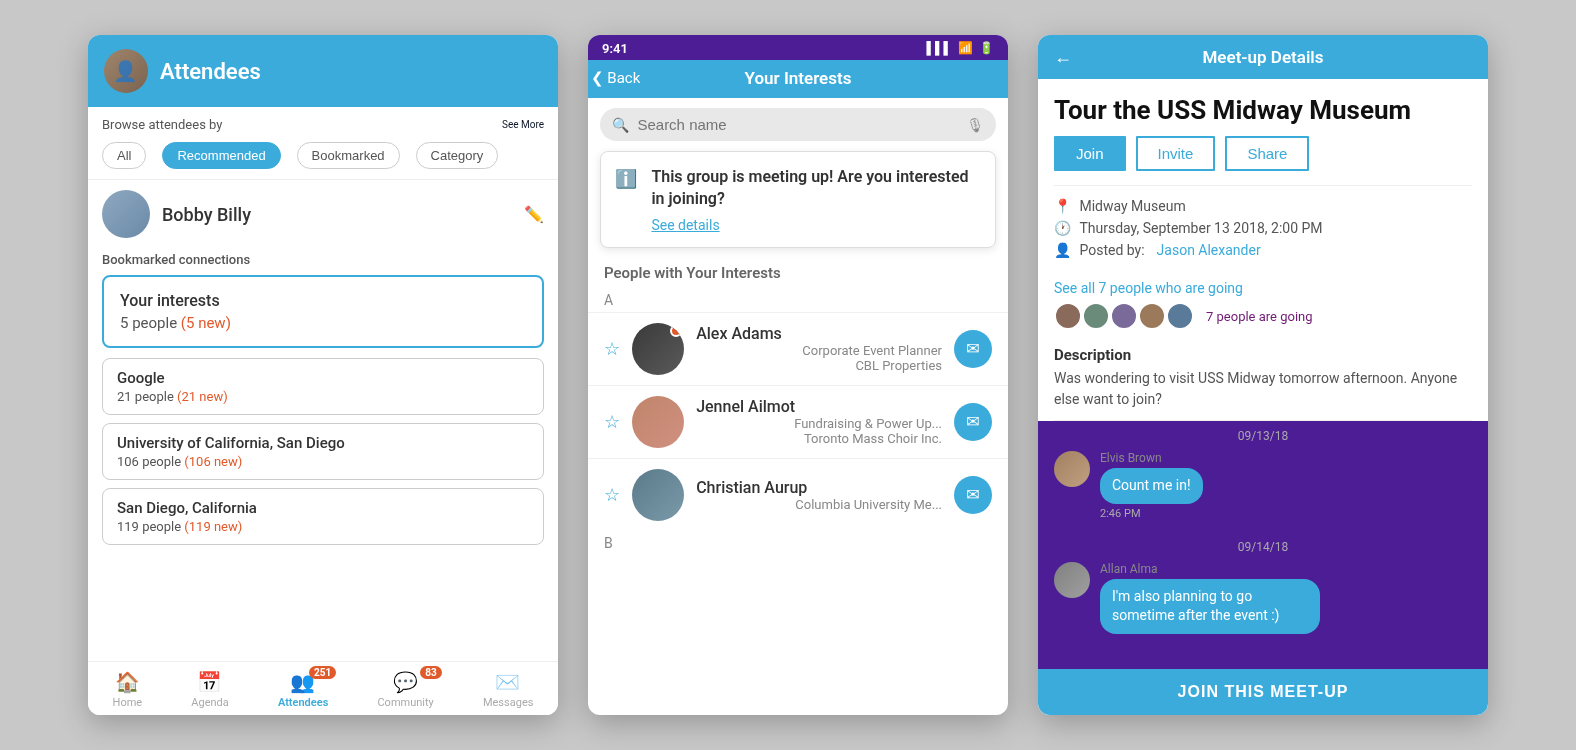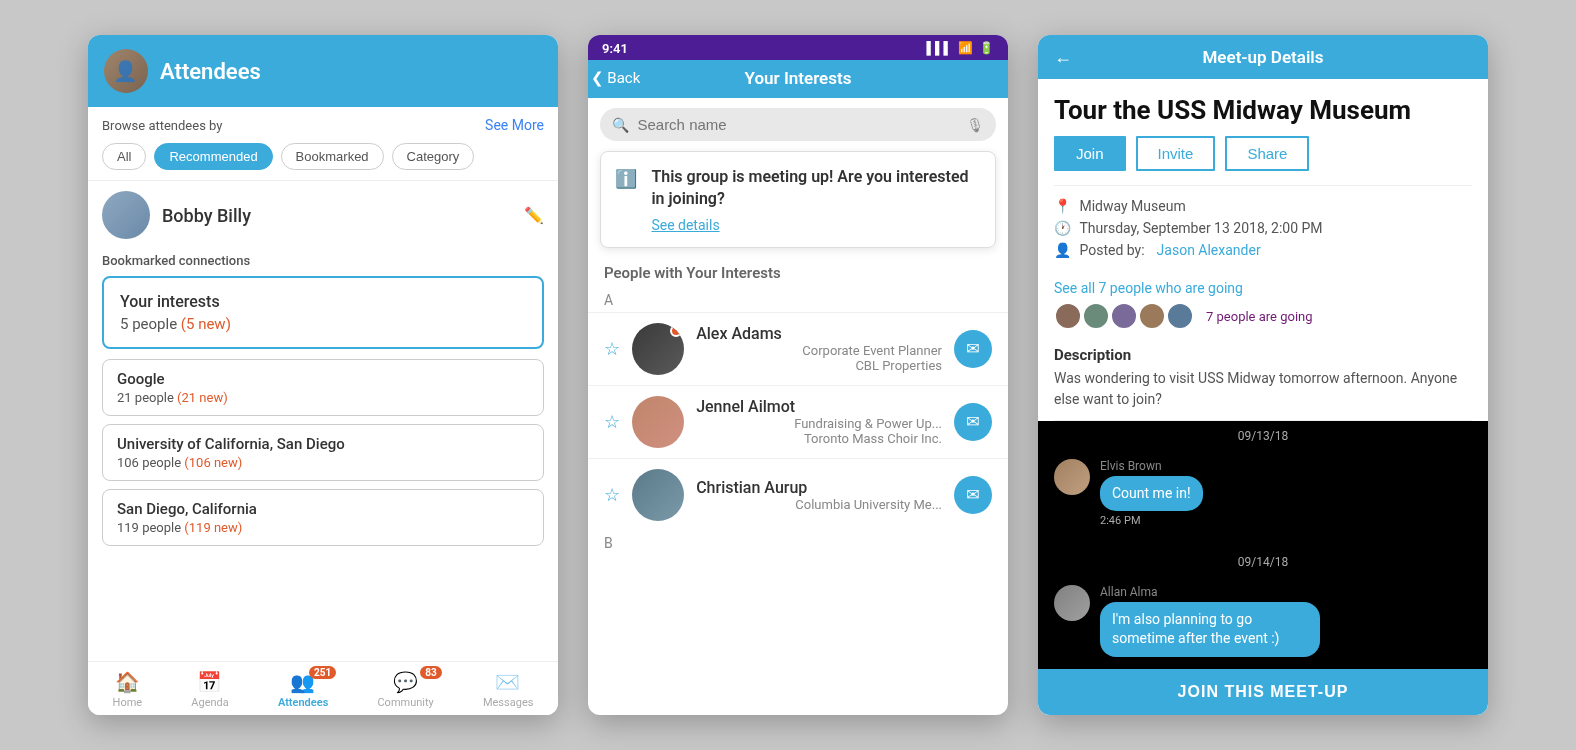--- a/index.html
+++ b/index.html
@@ -58,25 +58,25 @@
       font-weight: 600;
     }
 
     .s1-browse-row {
       display: flex;
       justify-content: space-between;
       align-items: center;
       padding: 10px 14px 6px;
     }
     .s1-browse-label { font-size: 13px; color: #555; }
-    .s1-see-more { font-size: 14px; color: #3b82f6; }
+    .s1-see-more { font-size: 10px; color: #0f172a; }
 
     .s1-filter-row {
       display: flex;
-      gap: 8px;
+      gap: 16px;
       padding: 4px 14px 10px;
     }
     .s1-filter-btn {
       padding: 5px 14px;
       border-radius: 20px;
       border: 1px solid #ccc;
       font-size: 13px;
       cursor: pointer;
       background: #fff;
       color: #555;
@@ -359,21 +359,21 @@
     .sa2 { background: #6a8a7a; }
     .sa3 { background: #7a6a9a; }
     .sa4 { background: #9a7a5a; }
     .sa5 { background: #5a7a9a; }
     .s3-going-count { font-size: 13px; color: #701a75; margin-left: 12px; }
 
     .s3-desc-section { padding: 4px 16px 10px; }
     .s3-desc-title { font-size: 15px; font-weight: 700; color: #333; margin-bottom: 4px; }
     .s3-desc-text { font-size: 14px; color: #555; line-height: 1.5; }
 
-    .s3-chat-section { flex: 1; overflow: hidden; padding: 0 16px; background: #000000; display: flex; flex-direction: column; justify-content: space-between; }
+    .s3-chat-section { flex: 1; overflow: hidden; padding: 0 16px; background: #4c1d95; display: flex; flex-direction: column; }
 
     .s3-date-badge {
       text-align: center;
       font-size: 12px;
       color: #aaa;
       padding: 8px 0;
     }
 
     .s3-chat-msg {
       display: flex;

